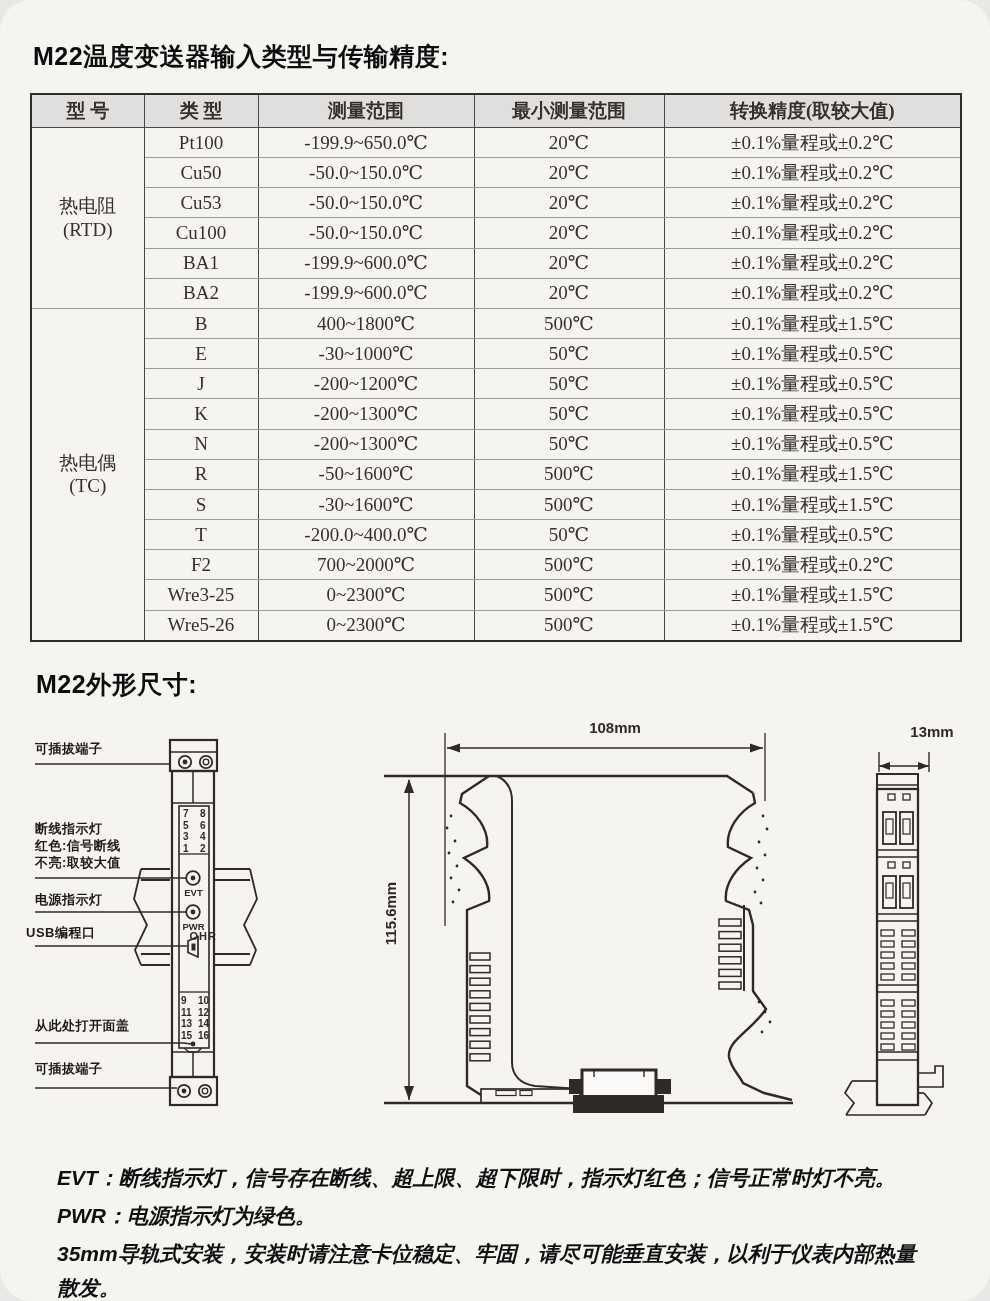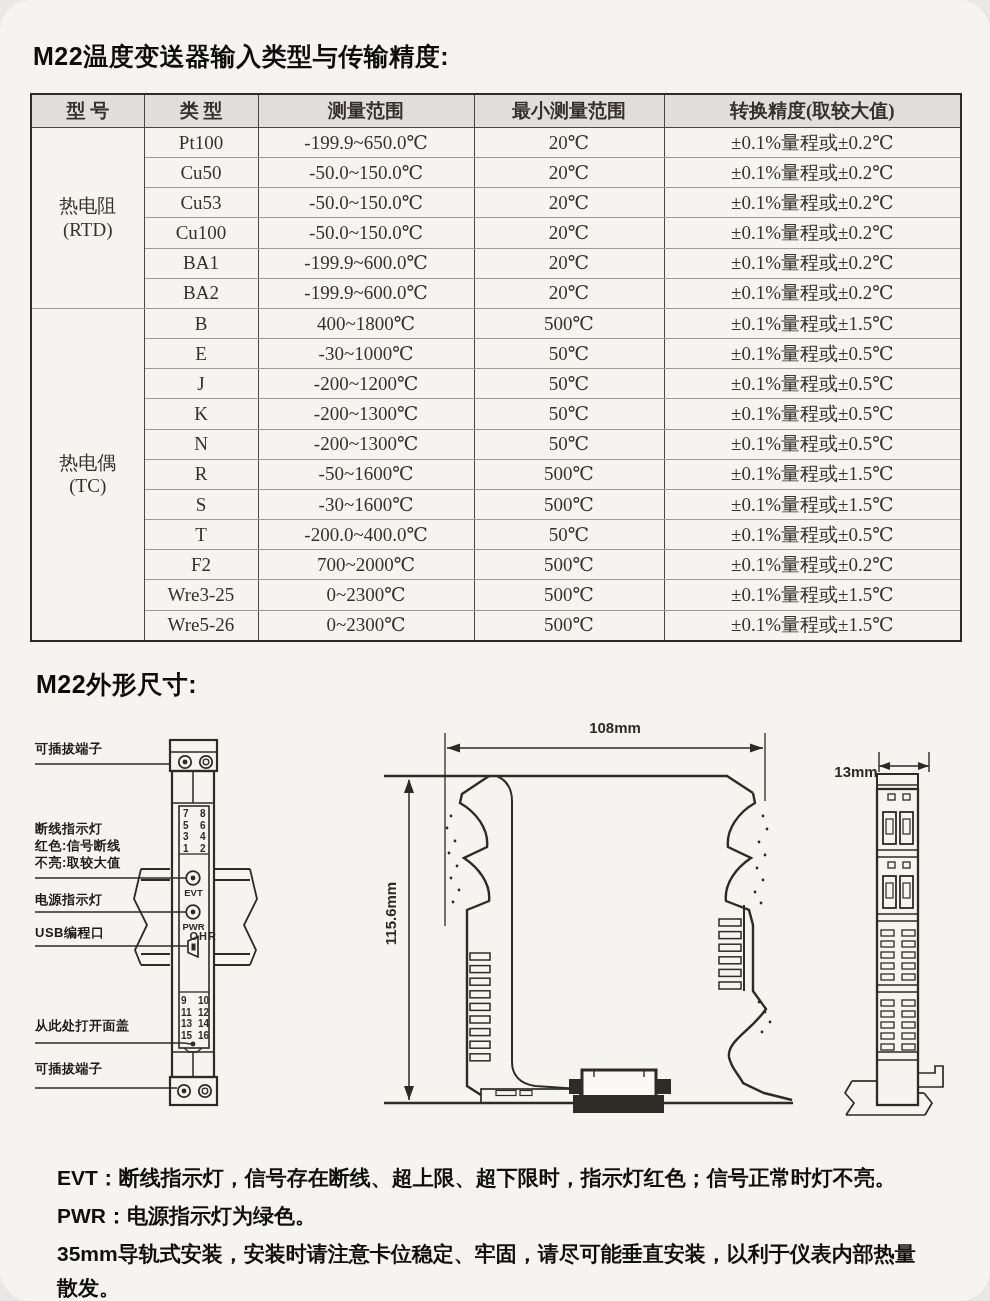--- a/index.html
+++ b/index.html
@@ -22,21 +22,21 @@
 
   
   .dlabel{font-size:13px;font-weight:700;color:#1d1a17;letter-spacing:0.5px;white-space:nowrap;}
   .dim{font-size:15px;font-weight:700;color:#2e2a26;text-align:center;}
   .modtxt{font-weight:700;color:#2e2a26;text-align:center;}
   .tcol{font-size:10px;font-weight:700;color:#2e2a26;line-height:11.6px;white-space:pre-line;}
 
   
   #notes{position:absolute;left:57px;top:1161px;width:884px;
     font-size:21px;font-weight:700;line-height:34px;color:#0f0f0f;}
-  #notes p{margin:0 8px 4px 0;}
+  #notes p{margin:0 8px 4px 0;font-style:italic;}
 
   svg .ln{stroke:#2e2a26;fill:none;}
 </style>
 </head>
 <body>
 
 <div id="page">
 
   <div class="abs sec-title" style="left:33px;top:40px;">M22温度变送器输入类型与传输精度:</div>
 
@@ -363,21 +363,21 @@
       <polygon points="879,766 890,762 890,770" fill="#2e2a26" stroke="none"></polygon>
       <polygon points="929,766 918,762 918,770" fill="#2e2a26" stroke="none"></polygon>
     </g>
   </svg>
 
   <div class="abs dlabel" style="left:35px;top:740px;">可插拔端子</div>
   <div class="abs dlabel" style="left:35px;top:820px;">断线指示灯</div>
   <div class="abs dlabel" style="left:35px;top:837px;">红色:信号断线</div>
   <div class="abs dlabel" style="left:35px;top:854px;">不亮:取较大值</div>
   <div class="abs dlabel" style="left:35px;top:891px;">电源指示灯</div>
-  <div class="abs dlabel" style="left:35px;top:924px;">USB编程口</div>
+  <div class="abs dlabel" style="left:26px;top:924px;">USB编程口</div>
   <div class="abs dlabel" style="left:35px;top:1017px;">从此处打开面盖</div>
   <div class="abs dlabel" style="left:35px;top:1060px;">可插拔端子</div>
 
   <div class="abs tcol" style="left:183px;top:808px;">7
 5
 3
 1</div>
   <div class="abs tcol" style="left:200px;top:808px;">8
 6
 4
@@ -389,21 +389,21 @@
 11
 13
 15</div>
   <div class="abs tcol" style="left:198px;top:995px;">10
 12
 14
 16</div>
 
   <div class="abs dim" style="left:570px;top:719px;width:90px;">108mm</div>
   <div class="abs dim" style="left:335px;top:905px;width:110px;transform:rotate(-90deg);">115.6mm</div>
-  <div class="abs dim" style="left:816px;top:723px;width:80px;margin-top:40px;">13mm</div>
+  <div class="abs dim" style="left:892px;top:723px;width:80px;">13mm</div>
 
   <div id="notes">
     <p>EVT：断线指示灯，信号存在断线、超上限、超下限时，指示灯红色；信号正常时灯不亮。</p>
     <p>PWR：电源指示灯为绿色。</p>
     <p>35mm导轨式安装，安装时请注意卡位稳定、牢固，请尽可能垂直安装，以利于仪表内部热量散发。</p>
   </div>
 
 </div>
 
 </body></html>

